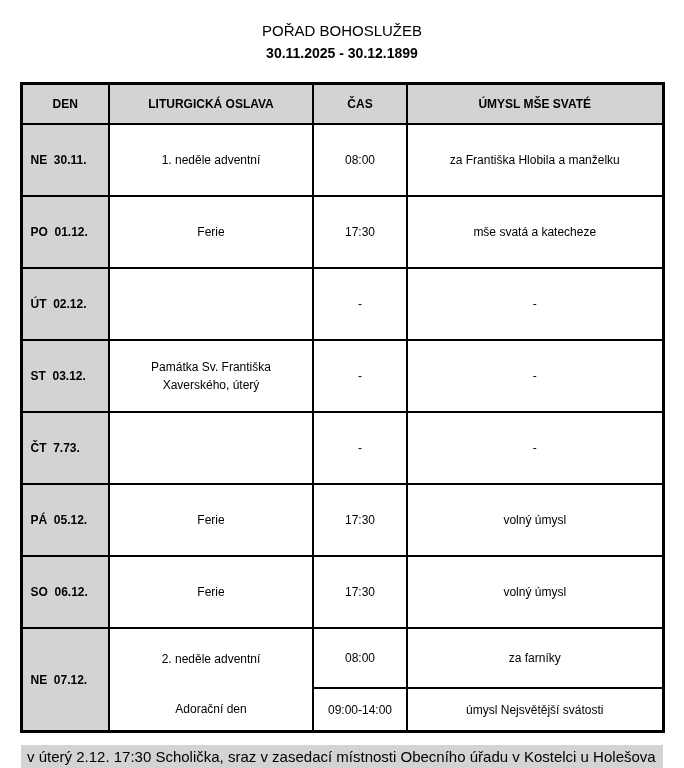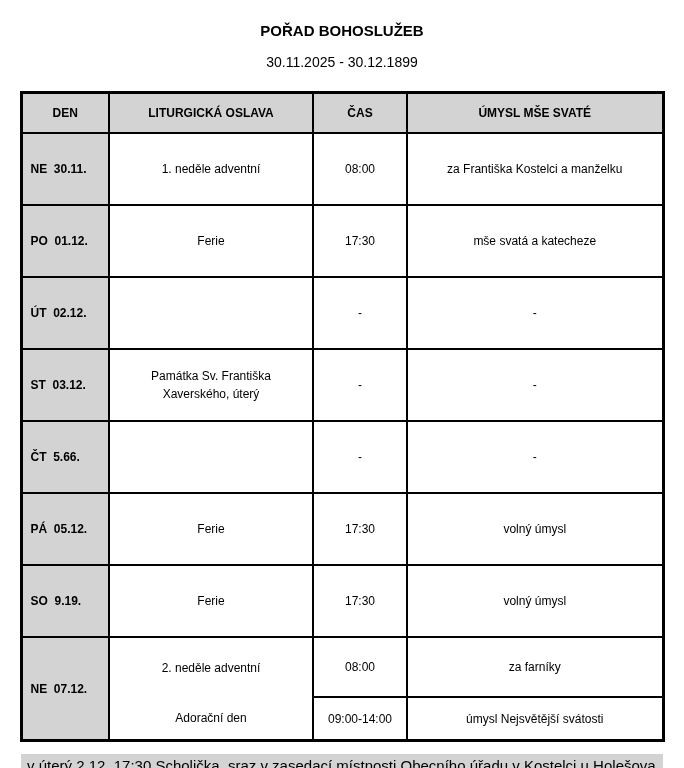--- a/index.html
+++ b/index.html
@@ -11,22 +11,22 @@
   *{box-sizing:border-box;}
   html,body{margin:0;padding:0;}
   body{
     width:684px;height:768px;
     background:var(--bg);
     color:var(--text);
     font-family:"Liberation Sans", sans-serif;
   }
   .page{width:684px;height:768px;overflow:hidden;}
   .titles{text-align:center;padding-top:21px;}
-  .title-line{font-weight:bold;font-size:15px;line-height:19px;}
-  .date-range{font-size:14px;line-height:20px;margin-top:12px;}
+  .title-line{font-weight:normal;font-size:15px;line-height:19px;}
+  .date-range{font-size:14px;line-height:20px;margin-top:3px;font-weight:bold;}
   table.schedule{
     border-collapse:collapse;
     table-layout:fixed;
     width:642px;
     margin:19px auto 0 auto;
     border:3px solid var(--border);
   }
   col.c-den{width:88px;}
   col.c-oslava{width:204px;}
   col.c-cas{width:94px;}
@@ -89,21 +89,21 @@
         <th>LITURGICKÁ OSLAVA</th>
         <th>ČAS</th>
         <th>ÚMYSL MŠE SVATÉ</th>
       </tr>
     </thead>
     <tbody>
       <tr>
         <td class="den">NE  30.11.</td>
         <td class="oslava">1. neděle adventní</td>
         <td class="cas">08:00</td>
-        <td class="umysl">za Františka Kostelci a manželku</td>
+        <td class="umysl">za Františka Hlobila a manželku</td>
       </tr>
       <tr>
         <td class="den">PO  01.12.</td>
         <td class="oslava">Ferie</td>
         <td class="cas">17:30</td>
         <td class="umysl">mše svatá a katecheze</td>
       </tr>
       <tr>
         <td class="den">ÚT  02.12.</td>
         <td class="oslava"></td>
@@ -111,33 +111,33 @@
         <td class="umysl">-</td>
       </tr>
       <tr>
         <td class="den">ST  03.12.</td>
         <td class="oslava">Památka Sv. Františka
 Xaverského, úterý</td>
         <td class="cas">-</td>
         <td class="umysl">-</td>
       </tr>
       <tr>
-        <td class="den">ČT  5.66.</td>
+        <td class="den">ČT  7.73.</td>
         <td class="oslava"></td>
         <td class="cas">-</td>
         <td class="umysl">-</td>
       </tr>
       <tr>
         <td class="den">PÁ  05.12.</td>
         <td class="oslava">Ferie</td>
         <td class="cas">17:30</td>
         <td class="umysl">volný úmysl</td>
       </tr>
       <tr>
-        <td class="den">SO  9.19.</td>
+        <td class="den">SO  06.12.</td>
         <td class="oslava">Ferie</td>
         <td class="cas">17:30</td>
         <td class="umysl">volný úmysl</td>
       </tr>
       <tr class="sub-top">
         <td class="den" rowspan="2">NE  07.12.</td>
         <td class="oslava no-bottom">2. neděle adventní</td>
         <td class="cas">08:00</td>
         <td class="umysl">za farníky</td>
       </tr>

